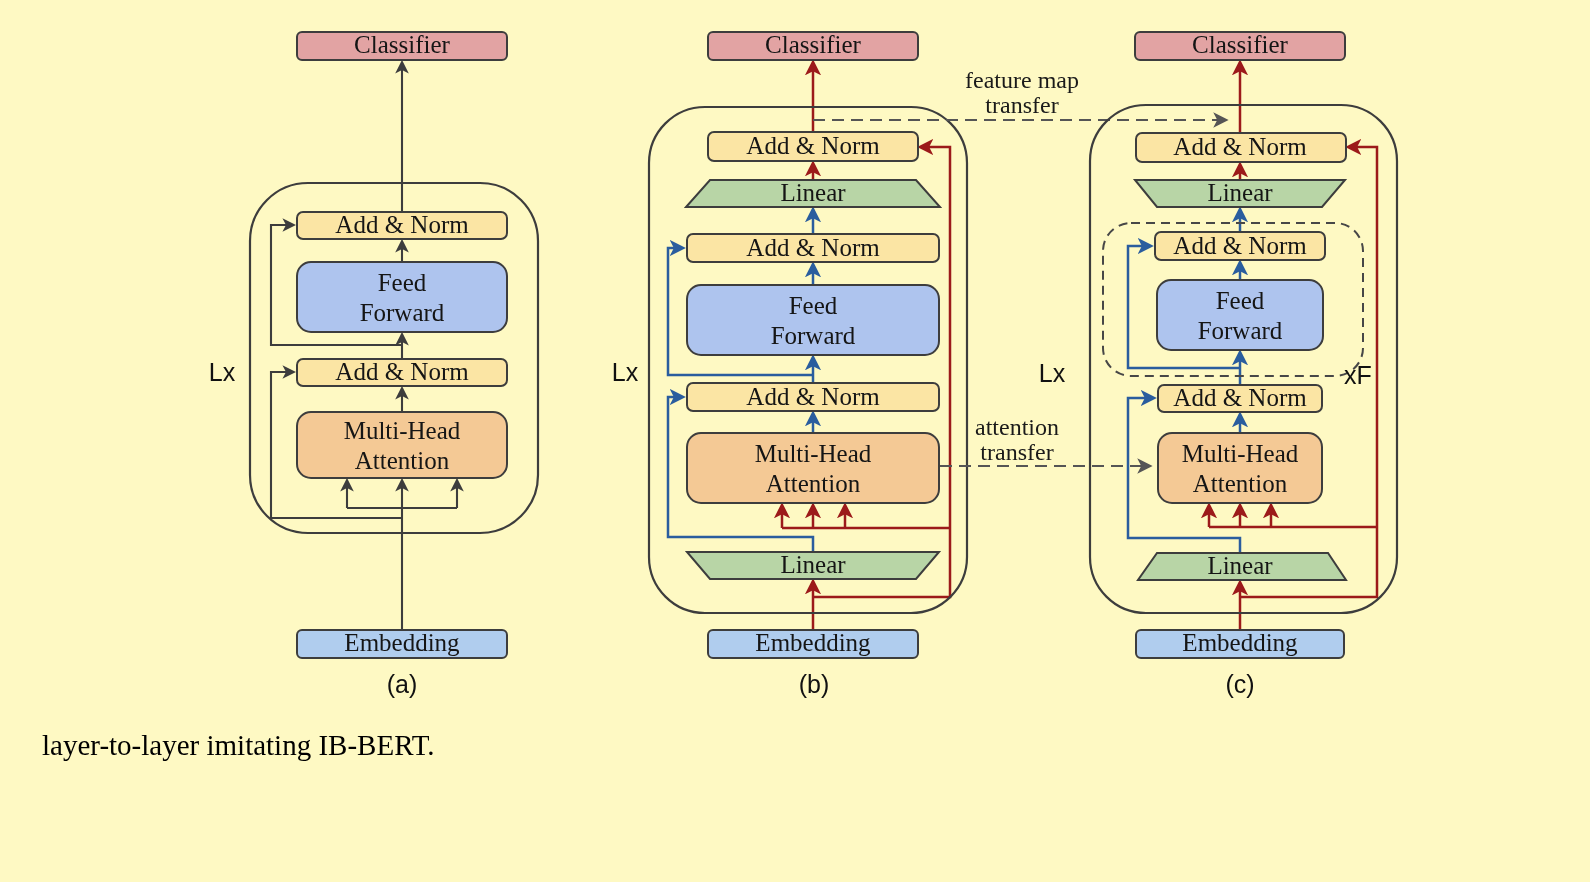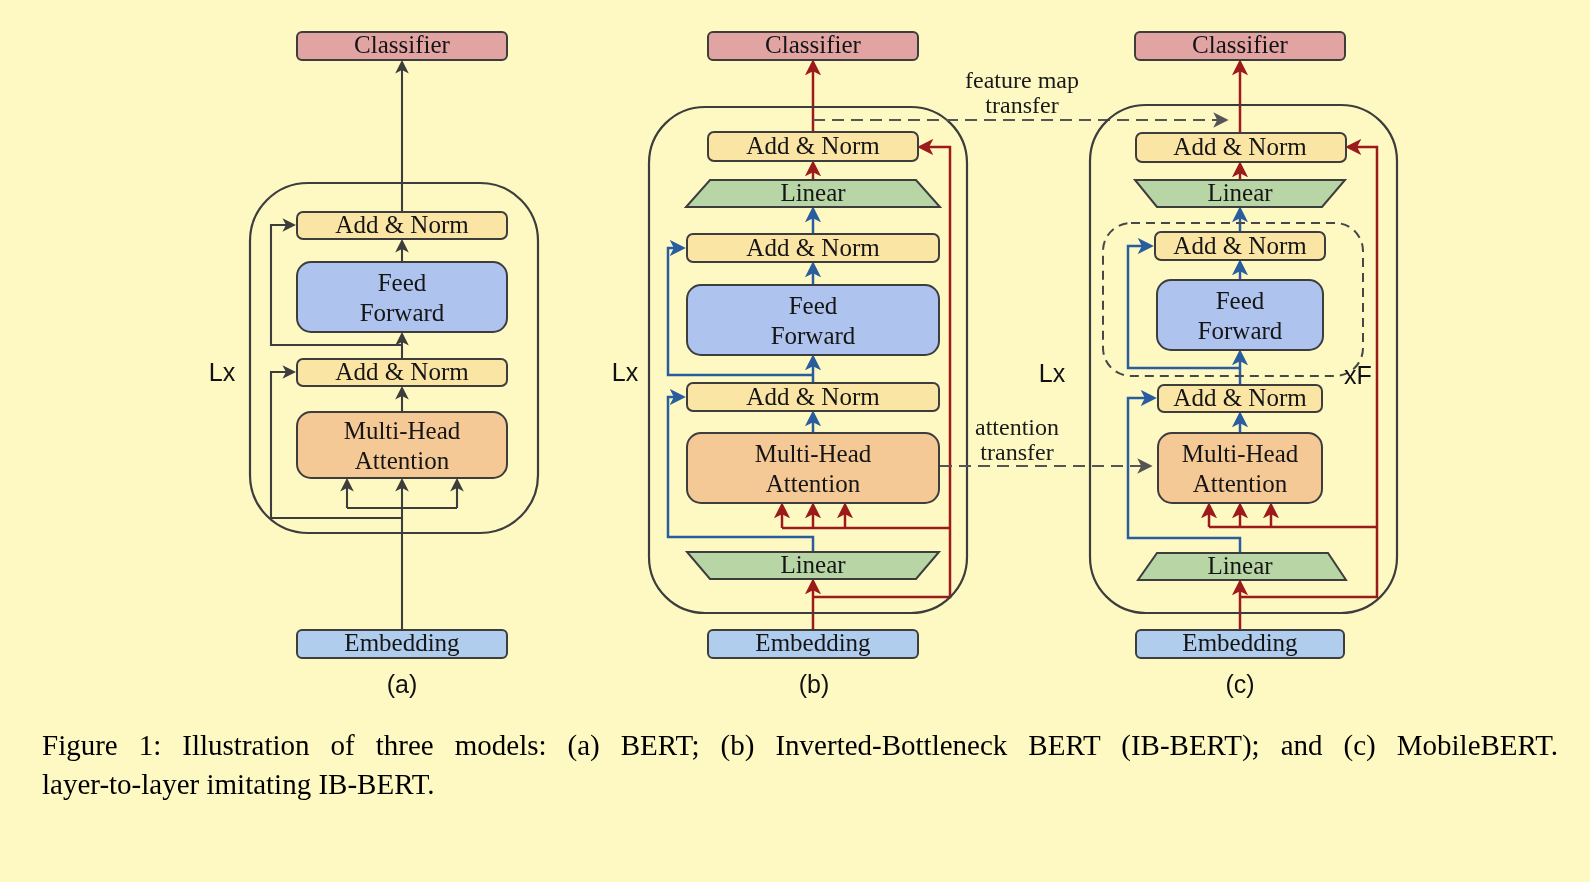--- a/index.html
+++ b/index.html
@@ -200,17 +200,16 @@
     <rect class="box" x="1136" y="630" width="208" height="28" rx="5" fill="#b0cdee"></rect>
     <text class="bt" x="1240" y="651">Embedding</text>
 
     <text class="sans" x="1052" y="382">Lx</text>
     <text class="sans" x="1358" y="384">xF</text>
     <text class="sans" x="1240" y="693">(c)</text>
   </g>
 </svg>
 
 <div id="caption">
-      <div class="cap-line"><span class="c-k">Figure 1: Illustration of three models: (a) BERT; (b) Inverted-Bottleneck BERT (IB-BERT); and (c) MobileBERT.</span></div>
       <div class="cap-line cap-last"><span class="c-k">layer-to-layer imitating IB-BERT.</span></div>
     </div>
 
 </div>
 
 </body></html>

